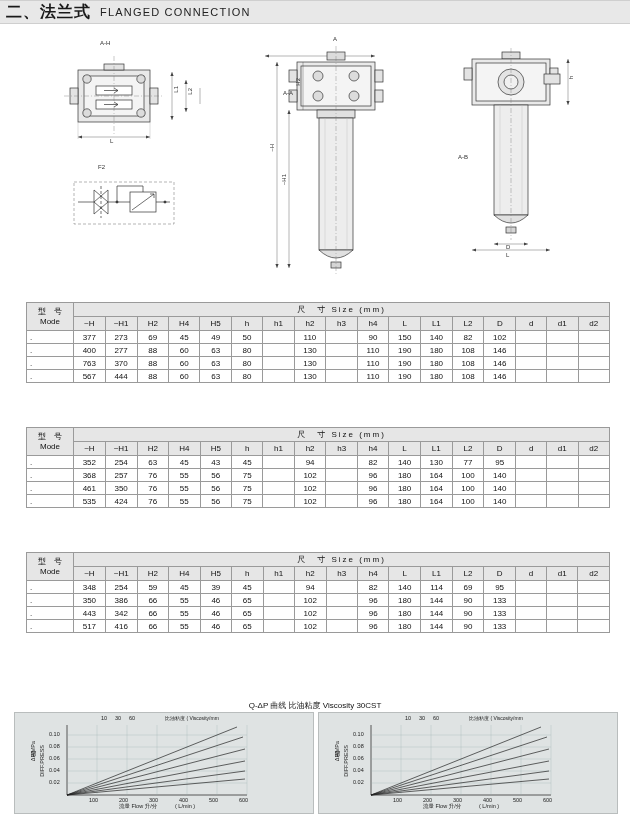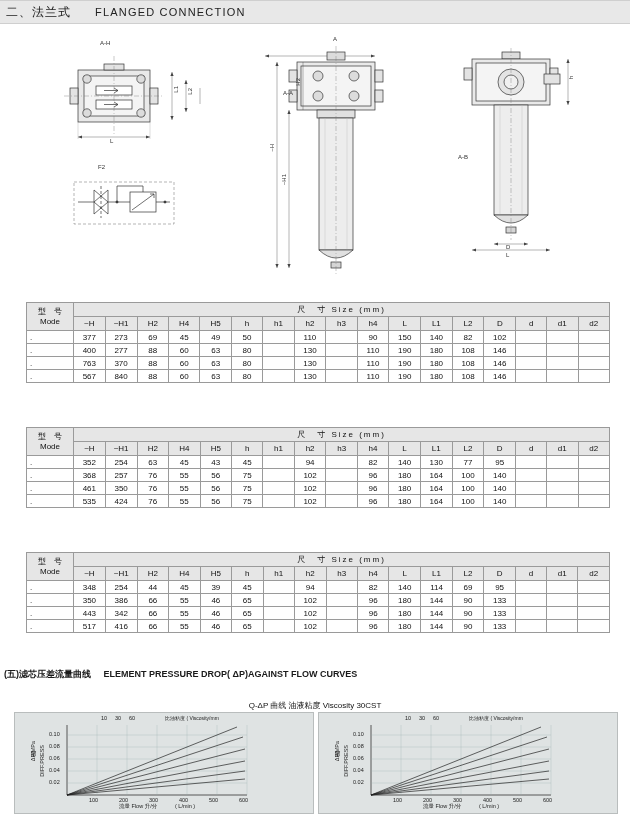--- a/index.html
+++ b/index.html
@@ -15,22 +15,22 @@
   .page{position:relative;width:630px;height:818px;}
 
   
   .header-bar{
     position:absolute;left:0;top:0;width:630px;height:22px;
     background:#e8e8e8;
     border-top:1px solid #cfcfcf;
     border-bottom:1px solid #cfcfcf;
     display:flex;align-items:center;
   }
-  .header-cn{font-size:12px;font-weight:normal;margin-left:6px;letter-spacing:1px;}
-  .header-en{font-size:11px;margin-left:24px;letter-spacing:1.2px;color:#222;text-align:right;}
+  .header-cn{font-size:16px;font-weight:bold;margin-left:6px;letter-spacing:1px;}
+  .header-en{font-size:11px;margin-left:9px;letter-spacing:1.2px;color:#222;text-align:right;}
 
   
   .drawings{position:absolute;left:0;top:24px;width:630px;height:260px;}
   .dwg{position:absolute;}
   .dim-label{position:absolute;font-size:6px;color:#333;}
   .dim-v{writing-mode:vertical-rl;transform:rotate(180deg);}
 
   svg{display:block;}
 
   
@@ -326,21 +326,21 @@
           <td class="colw">180</td>
           <td class="colw">108</td>
           <td class="colw">146</td>
           <td class="colw"></td>
           <td class="colw"></td>
           <td class="colw"></td>
         </tr>
         <tr>
           <td class="model-cell">.</td>
           <td class="colw">567</td>
-          <td class="colw">840</td>
+          <td class="colw">444</td>
           <td class="colw">88</td>
           <td class="colw">60</td>
           <td class="colw">63</td>
           <td class="colw">80</td>
           <td class="colw"></td>
           <td class="colw">130</td>
           <td class="colw"></td>
           <td class="colw">110</td>
           <td class="colw">190</td>
           <td class="colw">180</td>
@@ -483,21 +483,21 @@
           <th class="sub colw">L2</th>
           <th class="sub colw">D</th>
           <th class="sub colw">d</th>
           <th class="sub colw">d1</th>
           <th class="sub colw">d2</th>
         </tr>
         <tr>
           <td class="model-cell">.</td>
           <td class="colw">348</td>
           <td class="colw">254</td>
-          <td class="colw">44</td>
+          <td class="colw">59</td>
           <td class="colw">45</td>
           <td class="colw">39</td>
           <td class="colw">45</td>
           <td class="colw"></td>
           <td class="colw">94</td>
           <td class="colw"></td>
           <td class="colw">82</td>
           <td class="colw">140</td>
           <td class="colw">114</td>
           <td class="colw">69</td>
@@ -562,25 +562,21 @@
           <td class="colw">144</td>
           <td class="colw">90</td>
           <td class="colw">133</td>
           <td class="colw"></td>
           <td class="colw"></td>
           <td class="colw"></td>
         </tr>
       </tbody>
     </table>
 
-  <div class="curve-title" style="left:4px;top:668px;">
-    <span>(五)滤芯压差流量曲线</span>
-    <span style="margin-left:10px;">ELEMENT PRESSURE DROP( ΔP)AGAINST FLOW CURVES</span>
-  </div>
-  <div class="curve-sub" style="top:700px;">Q-ΔP 曲线 油液粘度 Viscosity 30CST</div>
+  <div class="curve-sub" style="top:700px;">Q-ΔP 曲线 比油粘度 Viscosity 30CST</div>
 
   <div class="chartbox" style="left:14px;top:712px;width:298px;height:100px;">
     <svg width="298" height="100" viewBox="0 0 298 100">
       <g>
         <line x1="52" y1="12" x2="52" y2="82" stroke="#333" stroke-width="0.8"></line>
         <line x1="52" y1="82" x2="232" y2="82" stroke="#333" stroke-width="0.8"></line>
         <line x1="52" y1="22" x2="232" y2="22" stroke="#9aa" stroke-width="0.3"></line>
         <line x1="52" y1="34" x2="232" y2="34" stroke="#9aa" stroke-width="0.3"></line>
         <line x1="52" y1="46" x2="232" y2="46" stroke="#9aa" stroke-width="0.3"></line>
         <line x1="52" y1="58" x2="232" y2="58" stroke="#9aa" stroke-width="0.3"></line>

